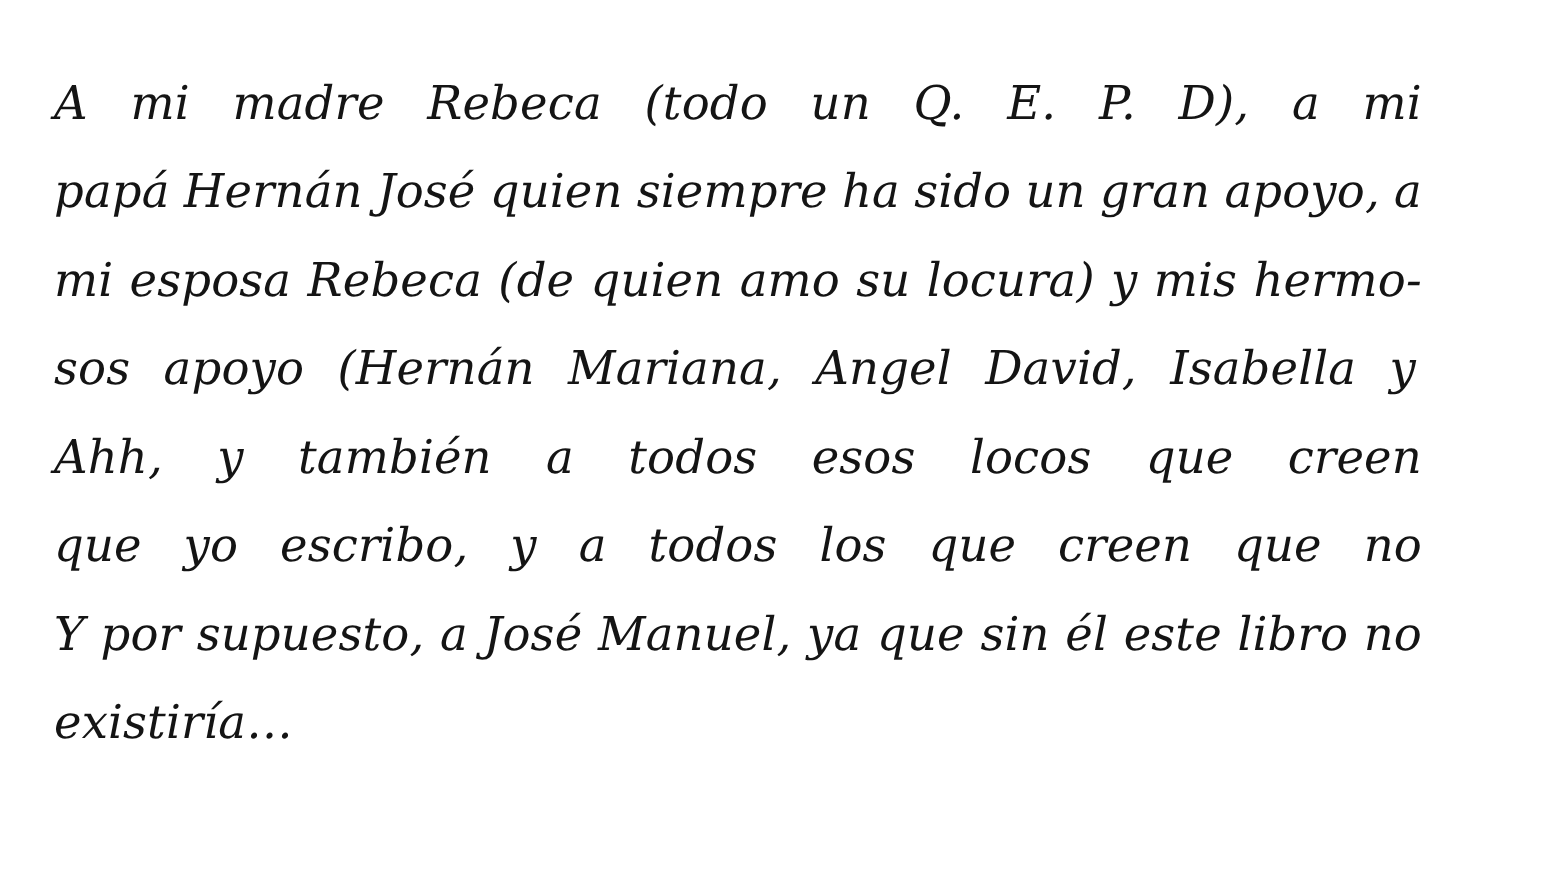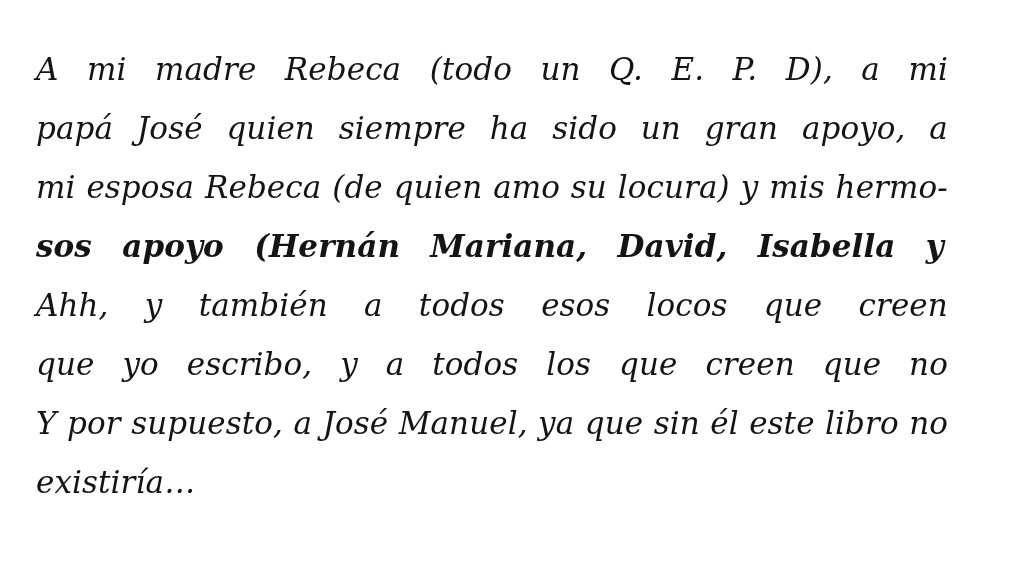--- a/index.html
+++ b/index.html
@@ -36,21 +36,20 @@
     white-space: nowrap;
   }
   
   .justify {
     display: flex;
     justify-content: space-between;
     width: 912px;
   }
   .justify.tight {
     width: 908px;
-    font-weight: bold;
   }
   .last-line {
     display: block;
   }
 </style>
 </head>
 <body>
 
 <div class="page">
 
@@ -69,20 +68,21 @@
         <span>P.</span>
         <span>D),</span>
         <span>a</span>
         <span>mi</span>
       </span>
     </div>
 
     <div class="dedication-line">
       <span class="justify">
         <span>papá</span>
+        <span>Hernán</span>
         <span>José</span>
         <span>quien</span>
         <span>siempre</span>
         <span>ha</span>
         <span>sido</span>
         <span>un</span>
         <span>gran</span>
         <span>apoyo,</span>
         <span>a</span>
       </span>
@@ -103,20 +103,21 @@
         <span>hermo-</span>
       </span>
     </div>
 
     <div class="dedication-line">
       <span class="justify tight">
         <span>sos</span>
         <span>apoyo</span>
         <span>(Hernán</span>
         <span>Mariana,</span>
+        <span>Angel</span>
         <span>David,</span>
         <span>Isabella</span>
         <span>y</span>
       </span>
     </div>
 
     <div class="dedication-line">
       <span class="justify">
         <span>Ahh,</span>
         <span>y</span>

